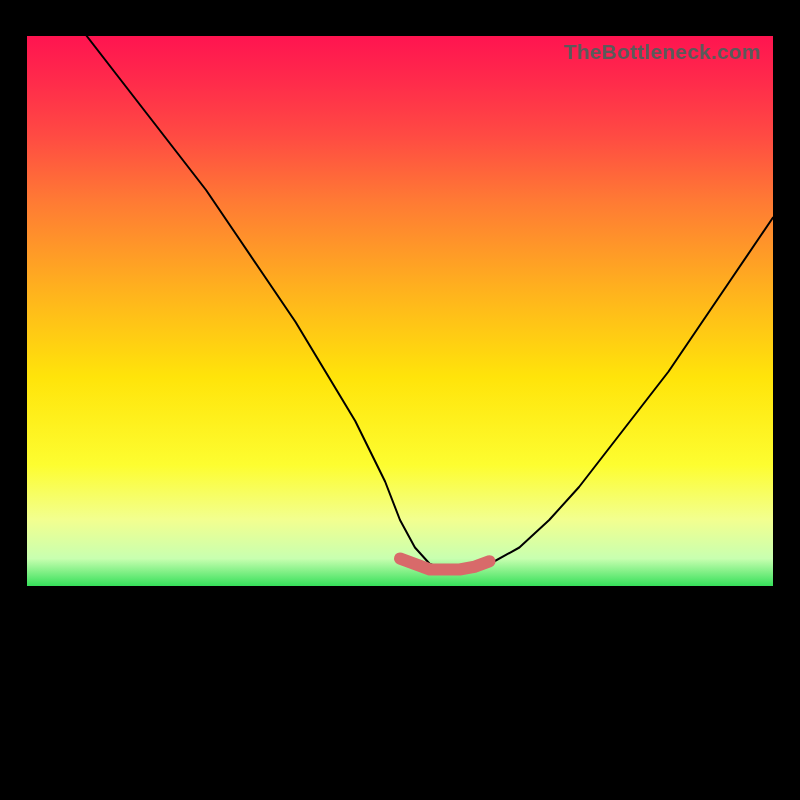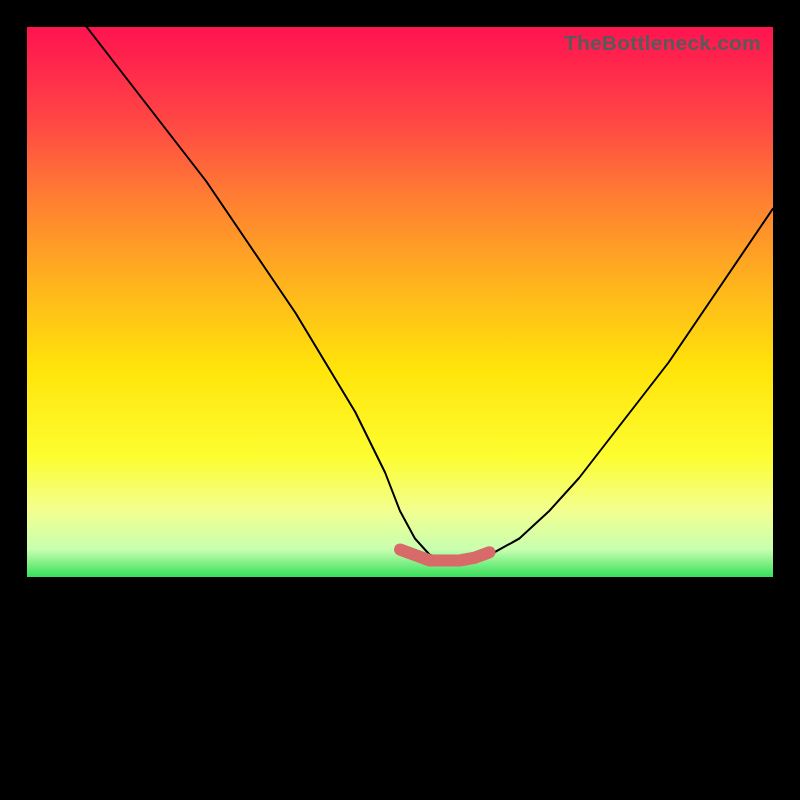--- a/index.html
+++ b/index.html
@@ -10,21 +10,21 @@
   .canvas {
     position: relative;
     width: 800px;
     height: 800px;
     background: #000;
     overflow: hidden;
   }
   .plot-area {
     position: absolute;
     left: 27px;
-    top: 27px;
+    top: 36px;
     width: 746px;
     height: 550px;
     overflow: hidden;
   }
   .gradient-bg {
     position: absolute;
     inset: 0;
     
     background: linear-gradient(
       to bottom,

